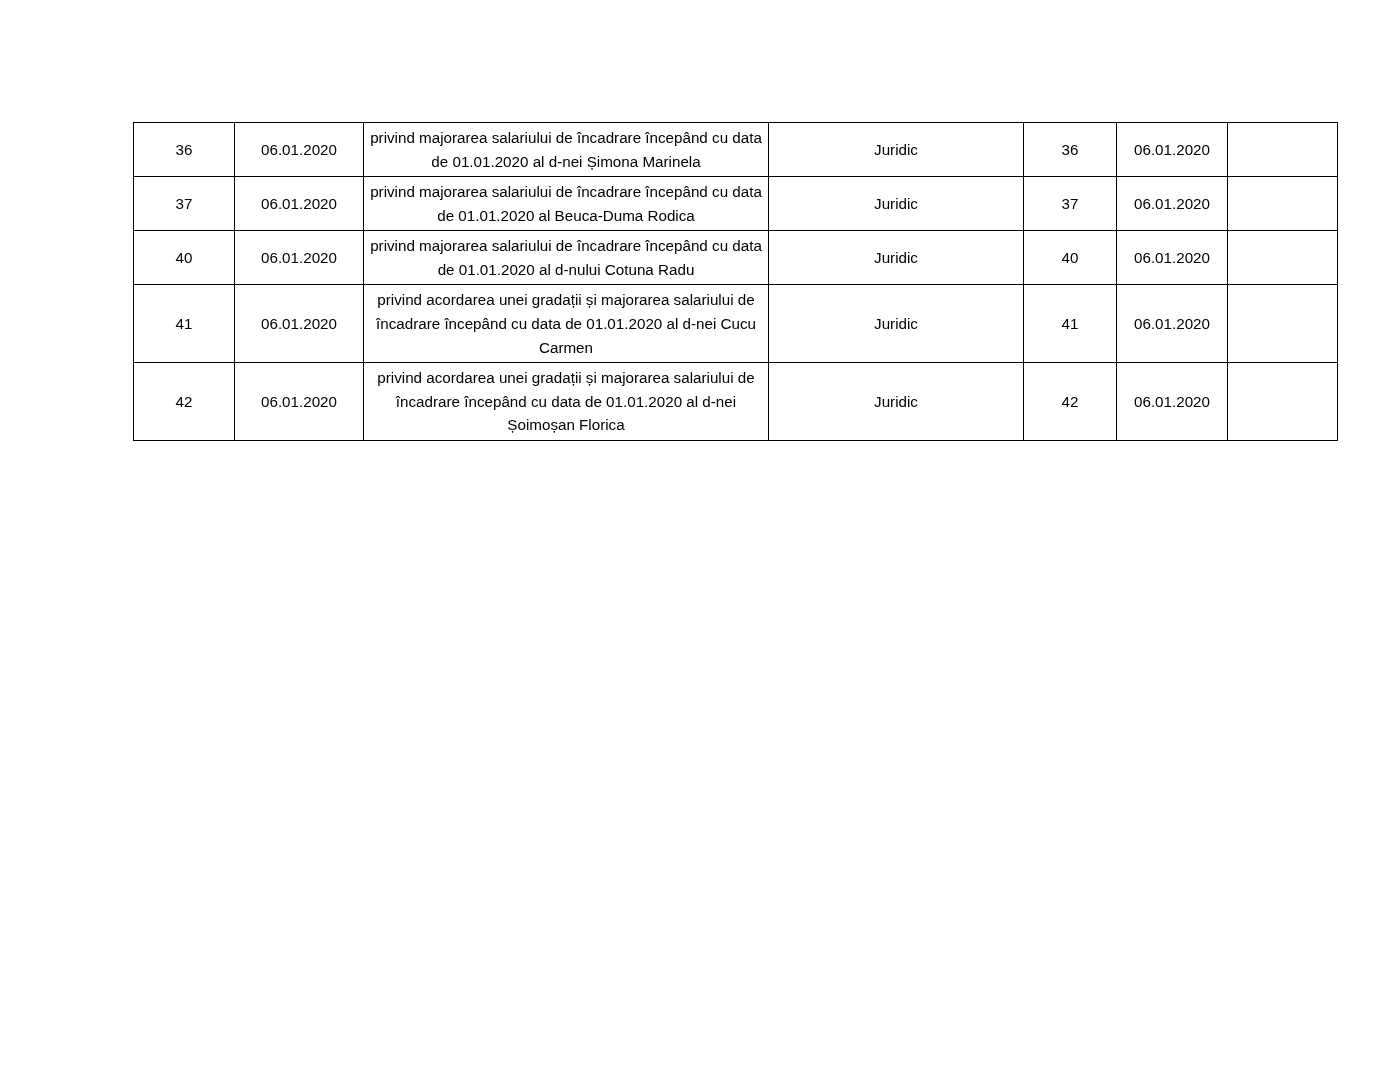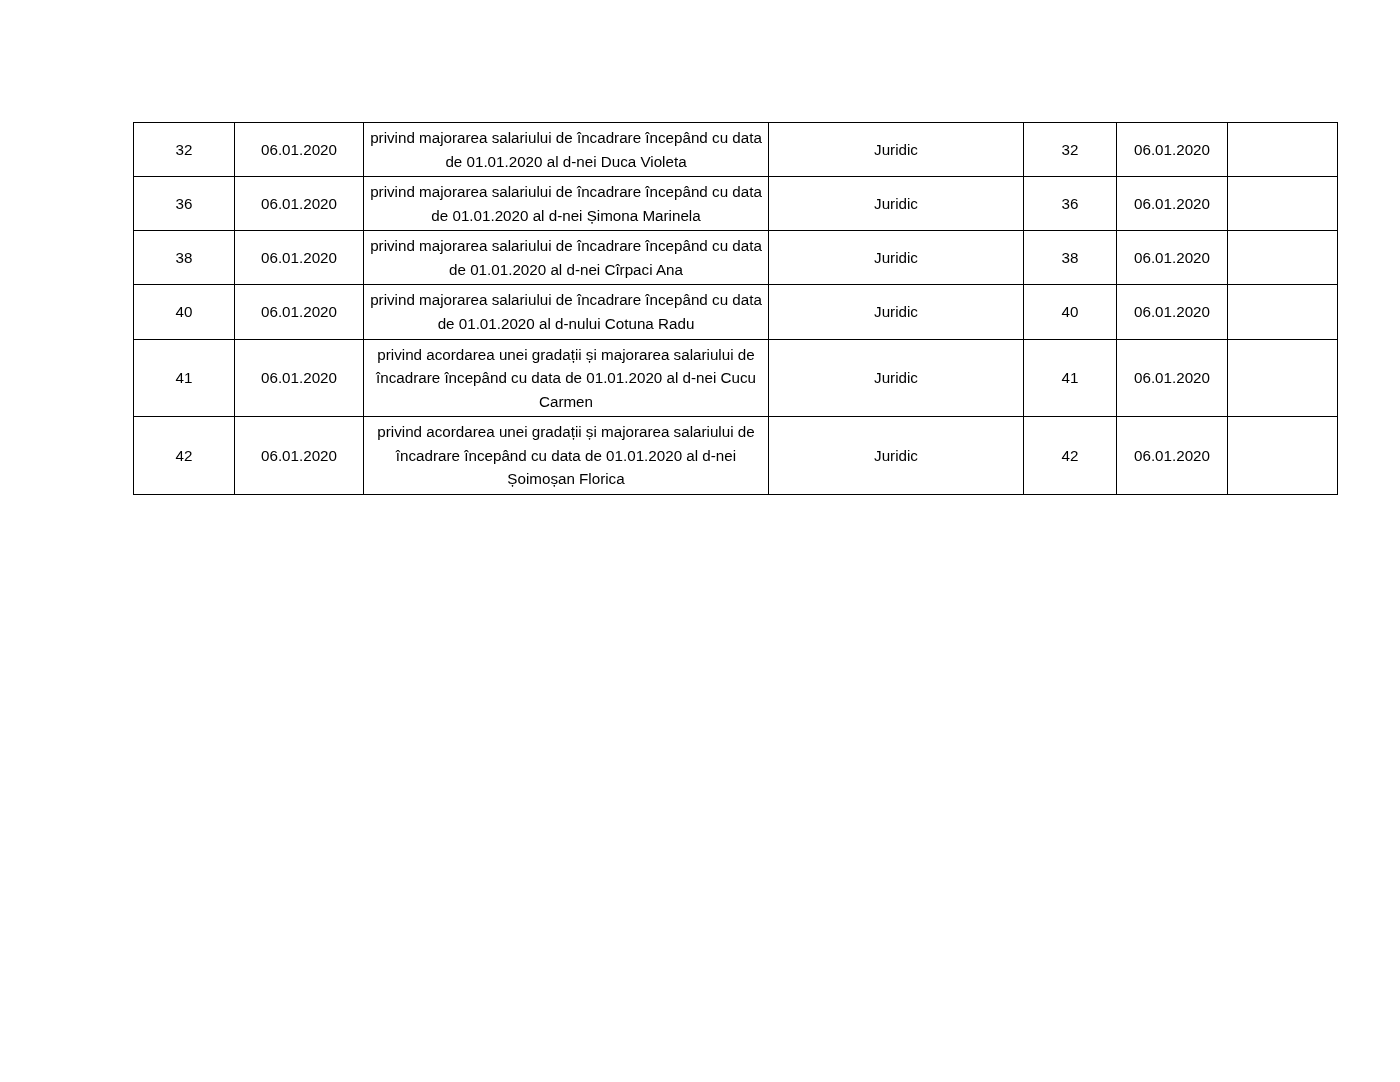--- a/index.html
+++ b/index.html
@@ -78,53 +78,44 @@
         <col class="c-nr">
         <col class="c-date">
         <col class="c-desc">
         <col class="c-dept">
         <col class="c-nr2">
         <col class="c-date2">
         <col class="c-last">
       </colgroup>
       <tbody>
 
-        <tr>
-          <td class="nr">32</td>
-          <td class="date">06.01.2020</td>
-          <td class="desc">privind majorarea salariului de încadrare începând cu data de 01.01.2020 al d-nei Duca Violeta</td>
-          <td class="dept">Juridic</td>
-          <td class="nr2">32</td>
-          <td class="date2">06.01.2020</td>
-          <td class="last"></td>
-        </tr>
 
 
 
 
         <tr>
           <td class="nr">36</td>
           <td class="date">06.01.2020</td>
           <td class="desc">privind majorarea salariului de încadrare începând cu data de 01.01.2020 al d-nei Șimona Marinela</td>
           <td class="dept">Juridic</td>
           <td class="nr2">36</td>
           <td class="date2">06.01.2020</td>
           <td class="last"></td>
         </tr>
 
-
         <tr>
-          <td class="nr">38</td>
+          <td class="nr">37</td>
           <td class="date">06.01.2020</td>
-          <td class="desc">privind majorarea salariului de încadrare începând cu data de 01.01.2020 al d-nei Cîrpaci Ana</td>
+          <td class="desc">privind majorarea salariului de încadrare începând cu data de 01.01.2020 al Beuca-Duma Rodica</td>
           <td class="dept">Juridic</td>
-          <td class="nr2">38</td>
+          <td class="nr2">37</td>
           <td class="date2">06.01.2020</td>
           <td class="last"></td>
         </tr>
+
 
 
         <tr>
           <td class="nr">40</td>
           <td class="date">06.01.2020</td>
           <td class="desc">privind majorarea salariului de încadrare începând cu data de 01.01.2020 al d-nului Cotuna Radu</td>
           <td class="dept">Juridic</td>
           <td class="nr2">40</td>
           <td class="date2">06.01.2020</td>
           <td class="last"></td>

